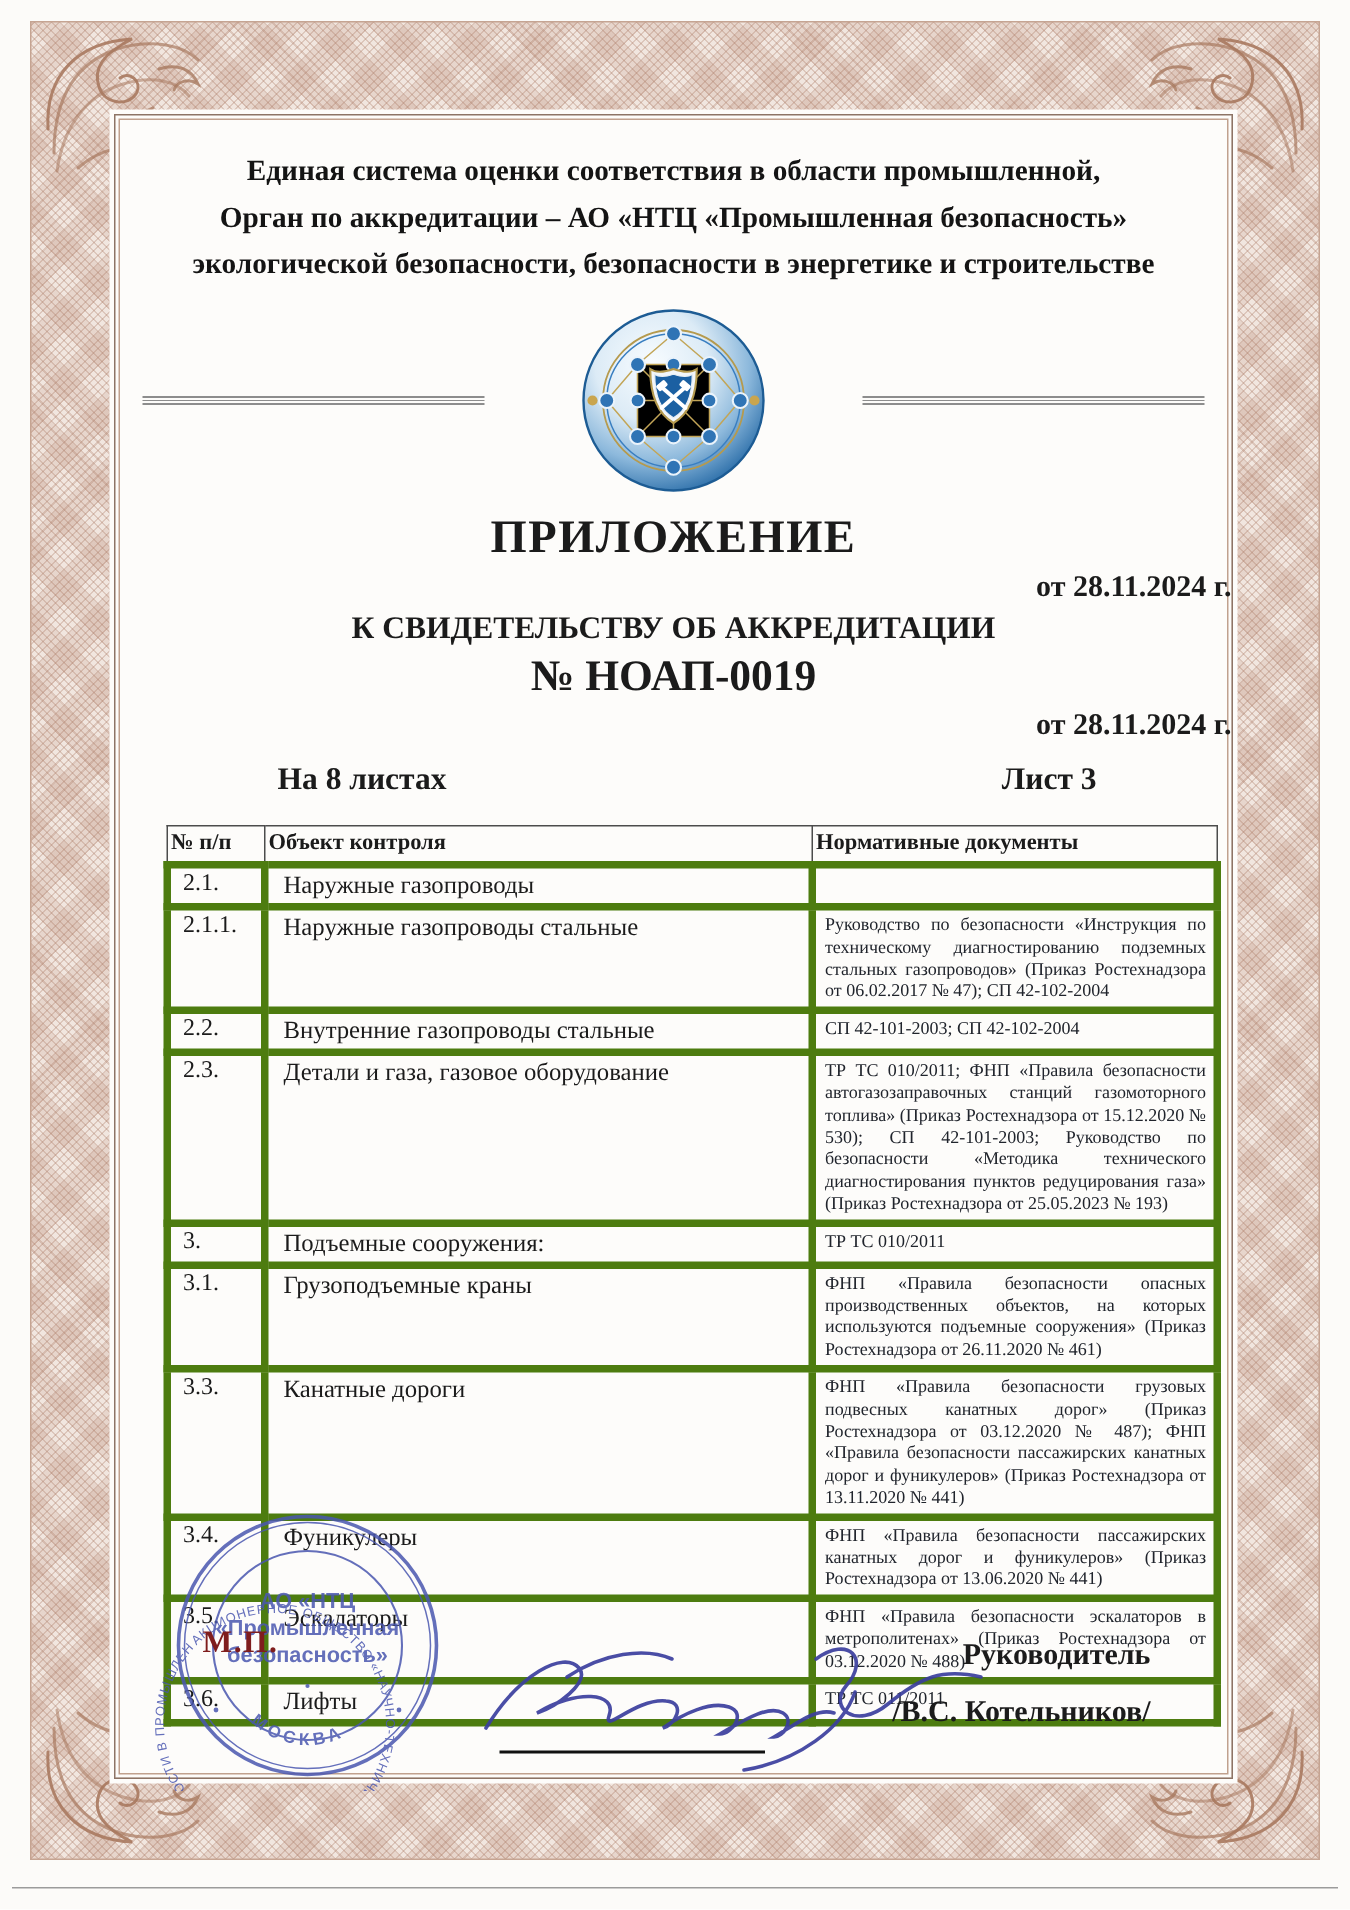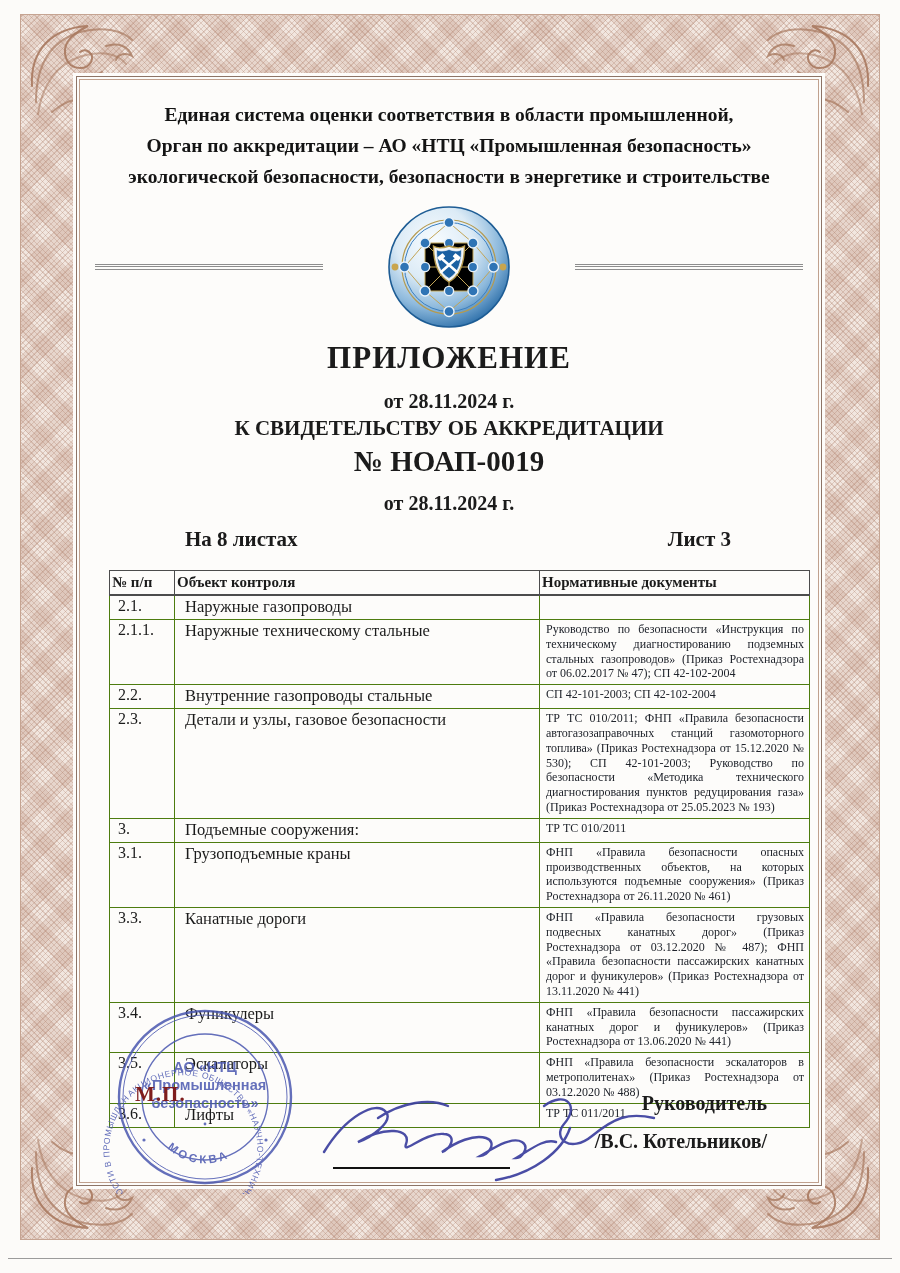--- a/index.html
+++ b/index.html
@@ -27,33 +27,33 @@
     background:#fdfcfa;border:1px solid #8d7466;box-shadow:0 0 0 3px #fdfcfa, inset 0 0 0 2px #fdfcfa, inset 0 0 0 3px #c0a18e;}
 
   .hdr{margin-top:22px;text-align:center;font-weight:bold;font-size:19.5px;line-height:31px;color:#141414;}
 
   .logo-row{display:flex;align-items:center;justify-content:center;margin-top:12px;height:126px;}
   .rule{width:228px;height:6px;background:repeating-linear-gradient(to bottom,#8d8d8d 0 1px, transparent 1px 2.5px);}
   .logo-wrap{margin:0 64px;width:124px;height:124px;}
 
   .title-block{text-align:center;margin-top:10px;}
   .t-main{font-size:31px;font-weight:bold;letter-spacing:1px;}
-  .t-date{font-size:20px;font-weight:bold;margin-top:14px;}
+  .t-date{font-size:20px;font-weight:bold;margin-top:4px;text-align:right;}
   .t-cert{font-size:21px;font-weight:bold;margin-top:3px;text-align:center;}
   .t-num{font-size:29px;font-weight:bold;margin-top:4px;}
 
   .sheets-row{display:flex;justify-content:space-between;margin:12px 90px 0 108px;
     font-size:21px;font-weight:bold;}
 
   .tbl-wrap{margin:18px 12px 0 32px;}
   table.doc{border-collapse:collapse;width:700px;table-layout:fixed;}
   table.doc col.c1{width:65px;} table.doc col.c2{width:365px;} table.doc col.c3{width:270px;}
   table.doc th{border:1px solid #4c4c4c;font-size:15px;font-weight:bold;text-align:left;
     padding:3px 2px;border-bottom-width:2px;}
-  table.doc td{border:1px solid #4d7c0f;vertical-align:top;margin-top:28px;}
+  table.doc td{border:5px solid #4d7c0f;vertical-align:top;margin-top:28px;}
   td.c-num{font-size:16px;padding:1px 2px 2px 8px;}
   td.c-object{font-size:16.5px;padding:1px 2px 2px 10px;}
   td.c-docs{font-size:12px;line-height:14.8px;text-align:justify;padding:2px 5px 3px 6px;color:#20242c;}
 
   
   .stamp{position:absolute;left:98px;top:1000px;width:214px;height:194px;opacity:.85;}
   .mp{position:absolute;left:135px;top:1082px;font-size:21px;font-weight:bold;color:#7f1d1d;letter-spacing:1px;}
   .signature{position:absolute;left:318px;top:1072px;width:350px;height:118px;}
   .foot-right{position:absolute;right:133px;top:1092px;text-align:right;}
   .f-role{font-size:20px;font-weight:bold;}
@@ -196,31 +196,31 @@
           </tr>
         </thead>
         <tbody>
             <tr>
               <td class="c-num">2.1.</td>
               <td class="c-object">Наружные газопроводы</td>
               <td class="c-docs"></td>
             </tr>
             <tr>
               <td class="c-num">2.1.1.</td>
-              <td class="c-object">Наружные техническому стальные</td>
+              <td class="c-object">Наружные газопроводы стальные</td>
               <td class="c-docs">Руководство по безопасности «Инструкция по техническому диагностированию подземных стальных газопроводов» (Приказ Ростехнадзора от 06.02.2017 № 47); СП 42-102-2004</td>
             </tr>
             <tr>
               <td class="c-num">2.2.</td>
               <td class="c-object">Внутренние газопроводы стальные</td>
               <td class="c-docs">СП 42-101-2003; СП 42-102-2004</td>
             </tr>
             <tr>
               <td class="c-num">2.3.</td>
-              <td class="c-object">Детали и узлы, газовое безопасности</td>
+              <td class="c-object">Детали и газа, газовое оборудование</td>
               <td class="c-docs">ТР ТС 010/2011; ФНП «Правила безопасности автогазозаправочных станций газомоторного топлива» (Приказ Ростехнадзора от 15.12.2020 № 530); СП 42-101-2003; Руководство по безопасности «Методика технического диагностирования пунктов редуцирования газа» (Приказ Ростехнадзора от 25.05.2023 № 193)</td>
             </tr>
             <tr>
               <td class="c-num">3.</td>
               <td class="c-object">Подъемные сооружения:</td>
               <td class="c-docs">ТР ТС 010/2011</td>
             </tr>
             <tr>
               <td class="c-num">3.1.</td>
               <td class="c-object">Грузоподъемные краны</td>

